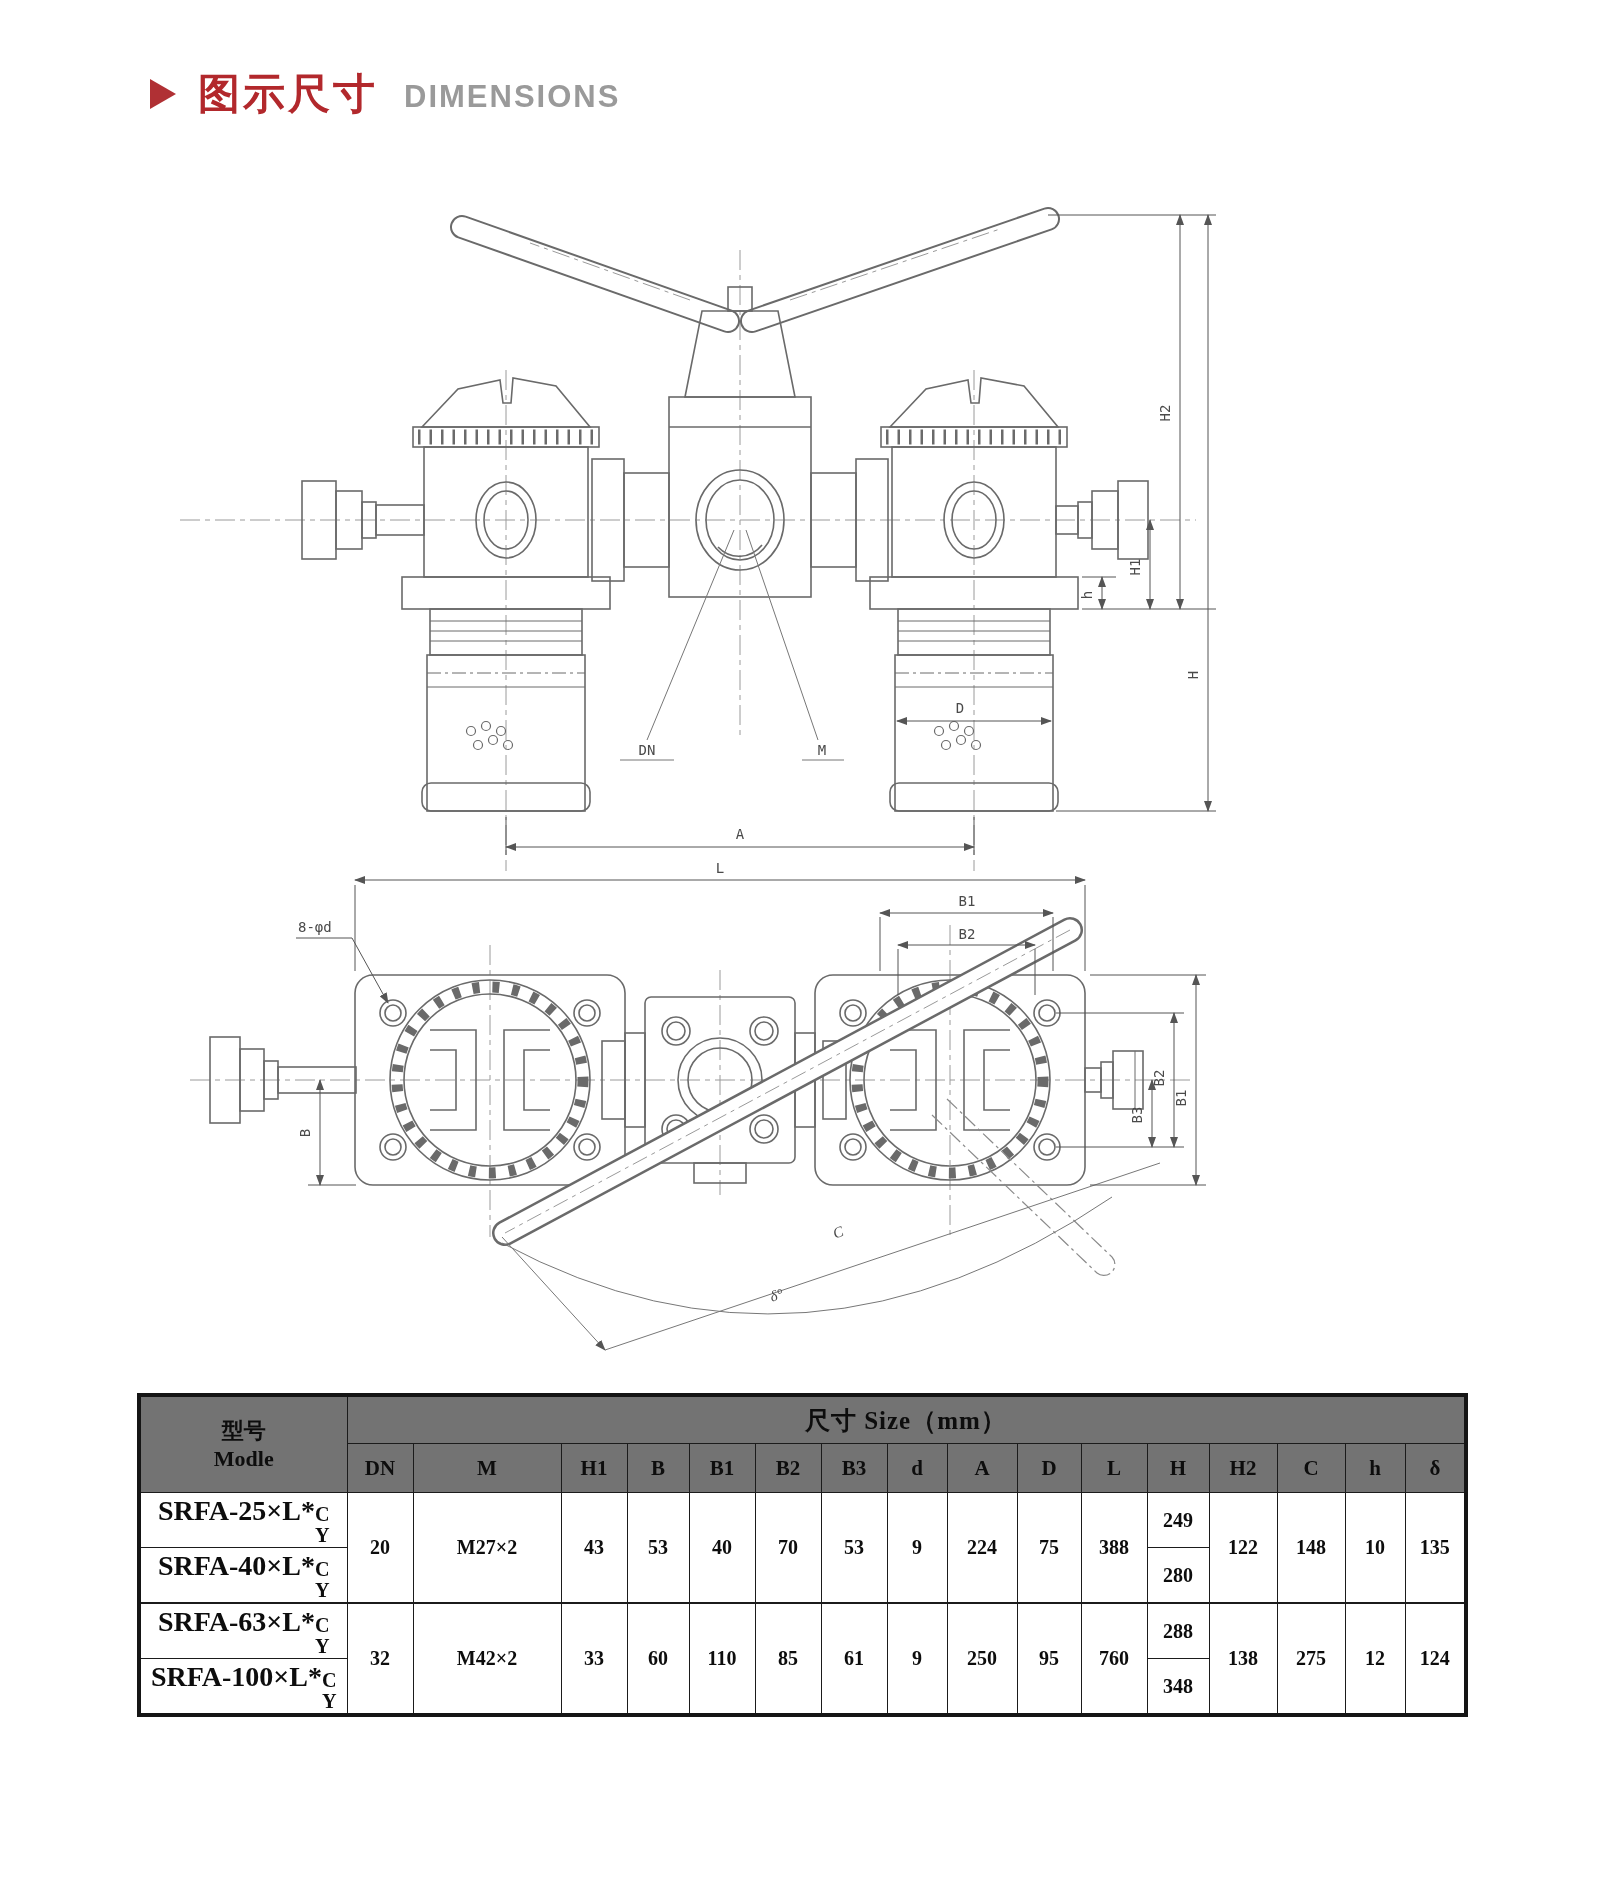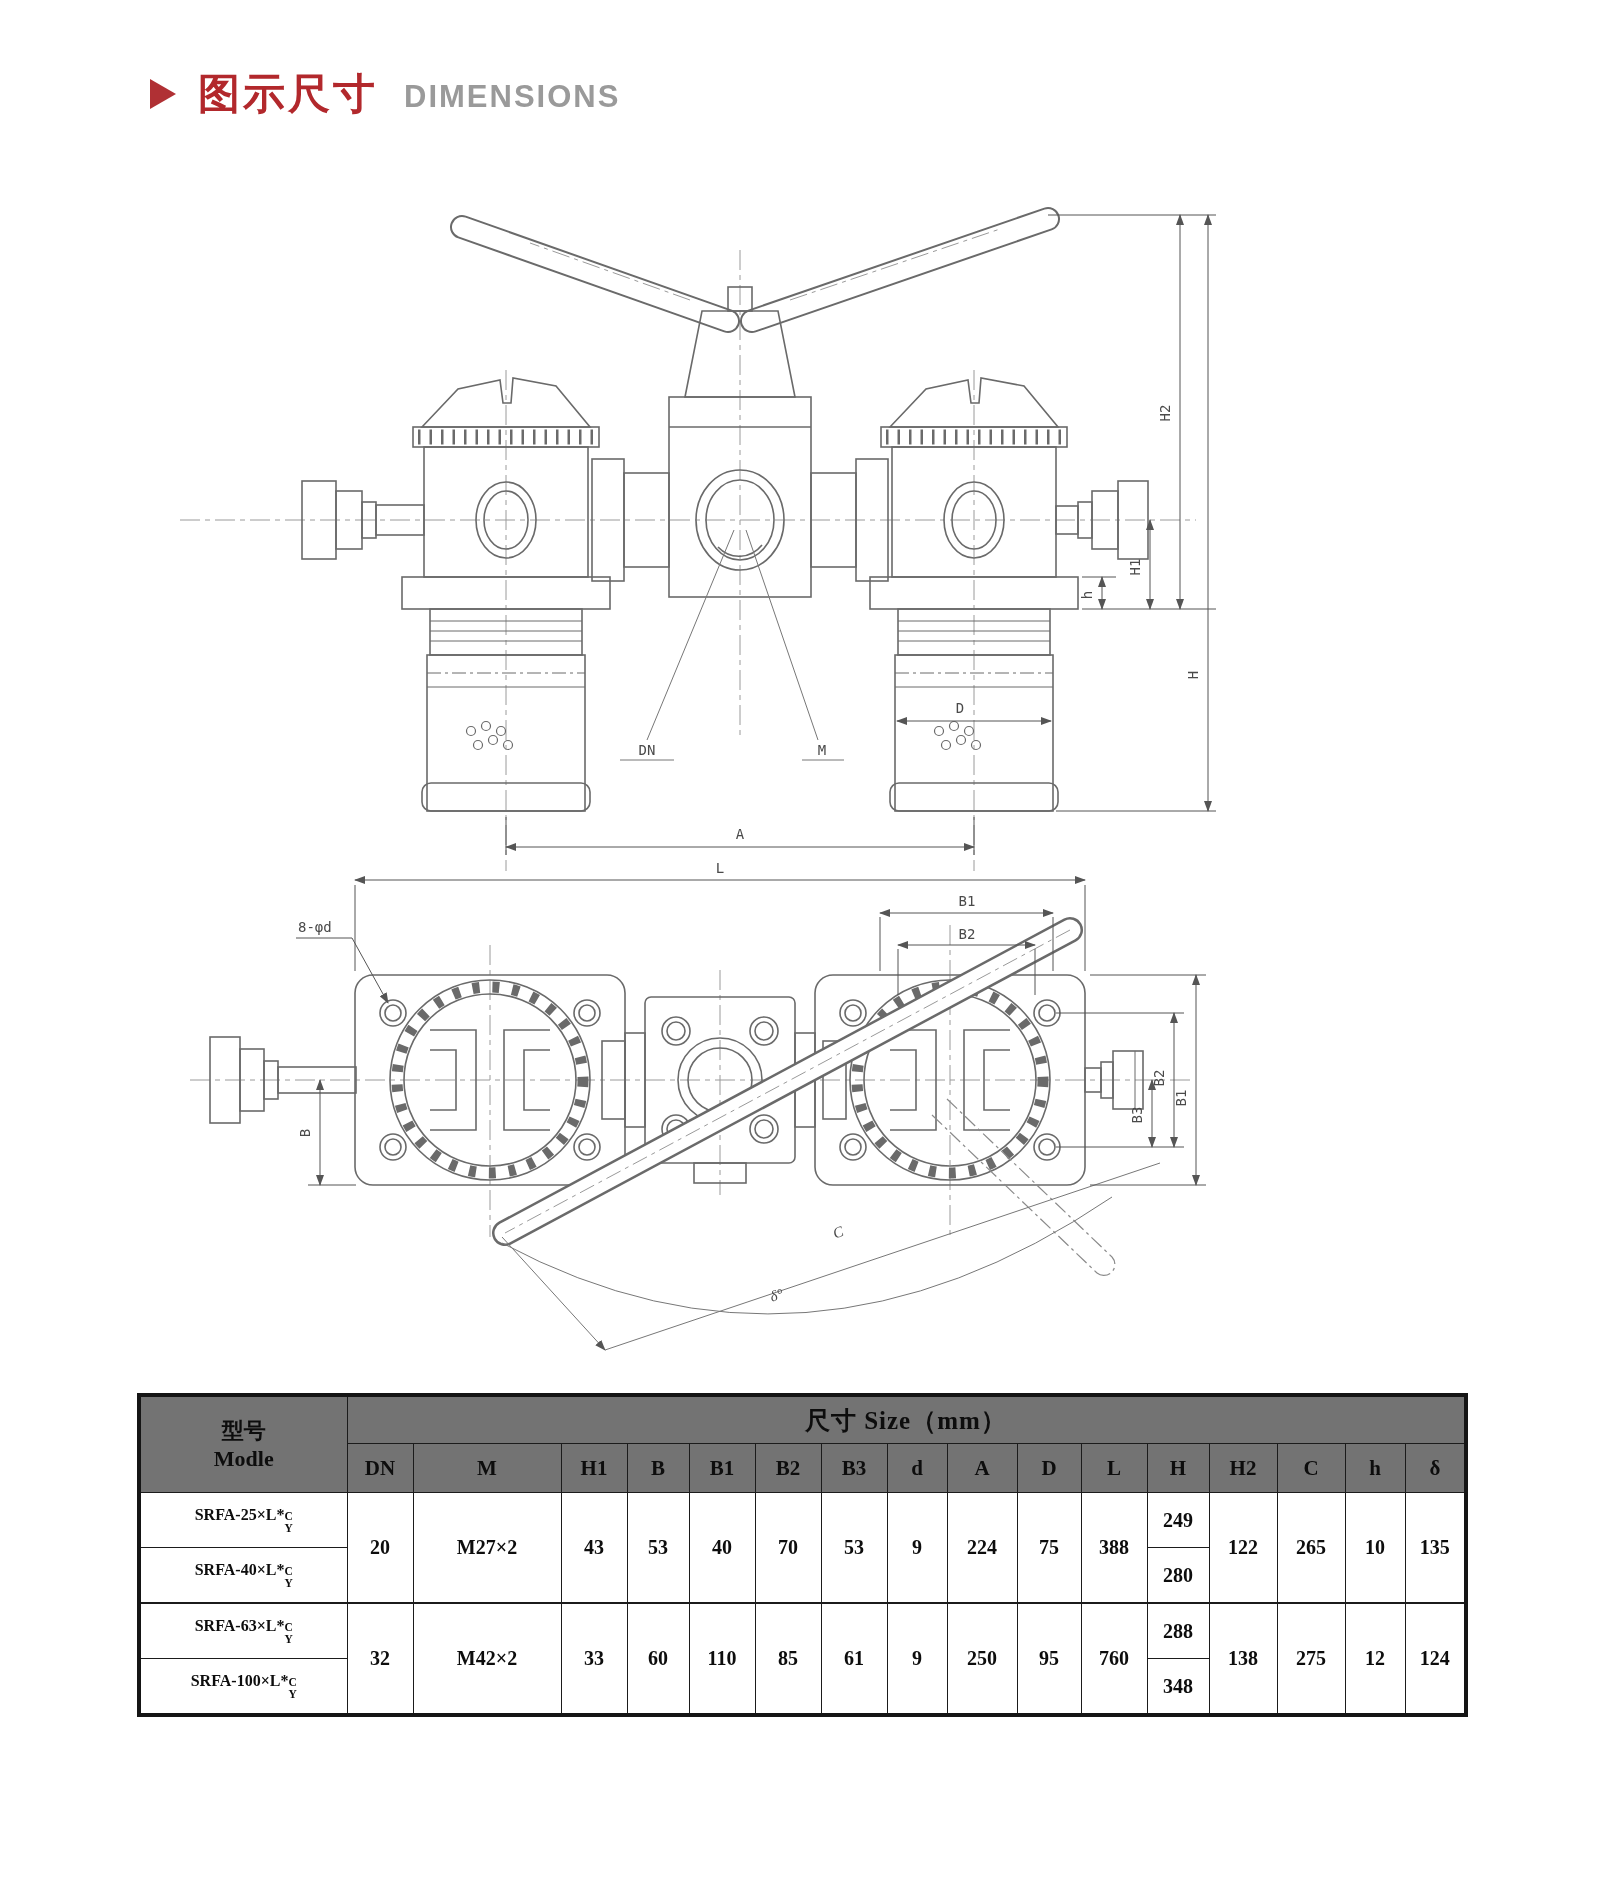--- a/index.html
+++ b/index.html
@@ -22,21 +22,21 @@
   .tblwrap{position:absolute;left:137px;top:1393px;}
   table.dims{border-collapse:collapse;table-layout:fixed;width:1327px;
              font-family:"Liberation Serif",serif;}
   table.dims td{border:1px solid #1b1b1b;text-align:center;vertical-align:middle;
                 padding:0;color:#0d0d0d;}
   table.dims{border:4px solid #151515;}
   .hcell{background:#737373;color:#ffffff;font-weight:bold;}
   .model-h{font-size:22px;line-height:1.25;}
   .size-h{font-size:25px;height:46px;letter-spacing:1px;}
   .col-h{font-size:21px;height:48px;}
-  td.model{font-size:16px;font-weight:bold;height:54px;white-space:nowrap;}
+  td.model{font-size:28px;font-weight:bold;height:54px;white-space:nowrap;}
   td.val{font-size:20px;font-weight:bold;}
   .stack{display:inline-flex;flex-direction:column;align-items:center;line-height:1;
          font-size:0.72em;vertical-align:-0.05em;font-weight:bold;}
   tr.grp2 > td{border-top-width:2px;}
 </style>
 </head>
 <body>
 
 <div class="sheet">
 
@@ -358,21 +358,21 @@
       <td rowspan="2" class="val">53</td>
       <td rowspan="2" class="val">40</td>
       <td rowspan="2" class="val">70</td>
       <td rowspan="2" class="val">53</td>
       <td rowspan="2" class="val">9</td>
       <td rowspan="2" class="val">224</td>
       <td rowspan="2" class="val">75</td>
       <td rowspan="2" class="val">388</td>
       <td class="val">249</td>
       <td rowspan="2" class="val">122</td>
-      <td rowspan="2" class="val">265</td>
+      <td rowspan="2" class="val">148</td>
       <td rowspan="2" class="val">10</td>
       <td rowspan="2" class="val">135</td>
     </tr>
     <tr>
       <td class="model">
         <span>SRFA-40×L*</span><span class="stack">
                 <span>C</span>
                 <span>Y</span>
               </span>
       </td>

